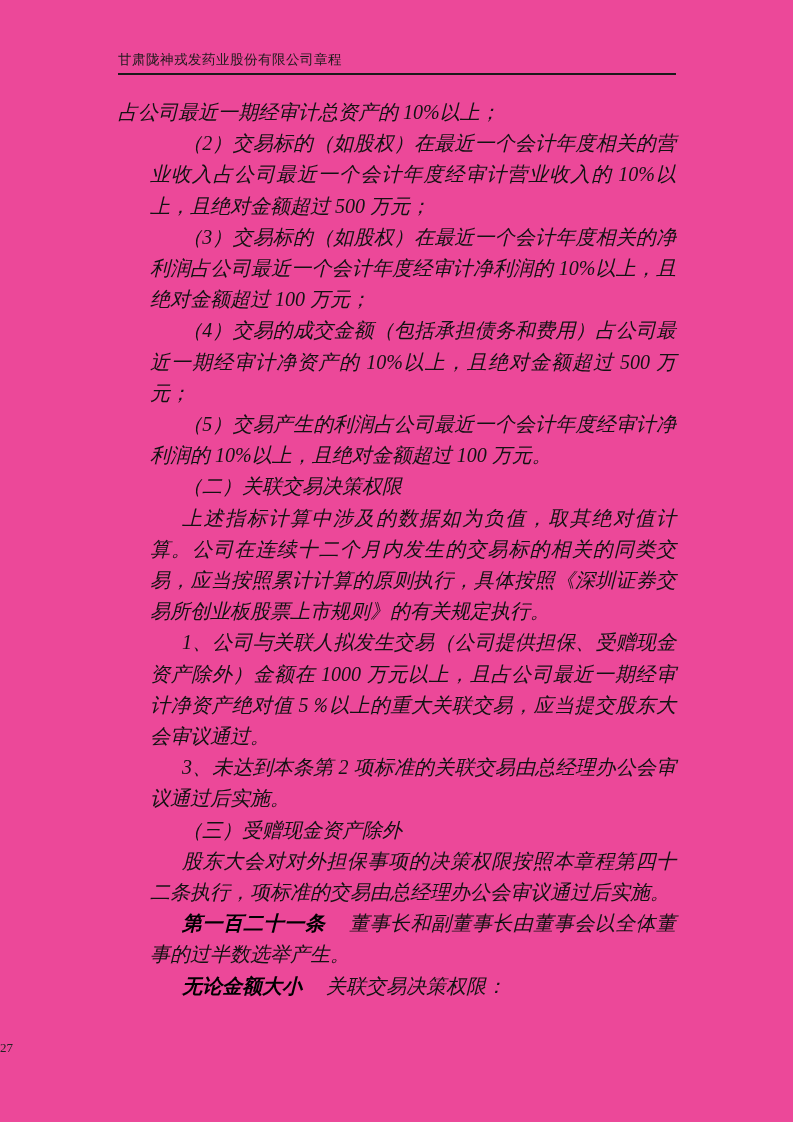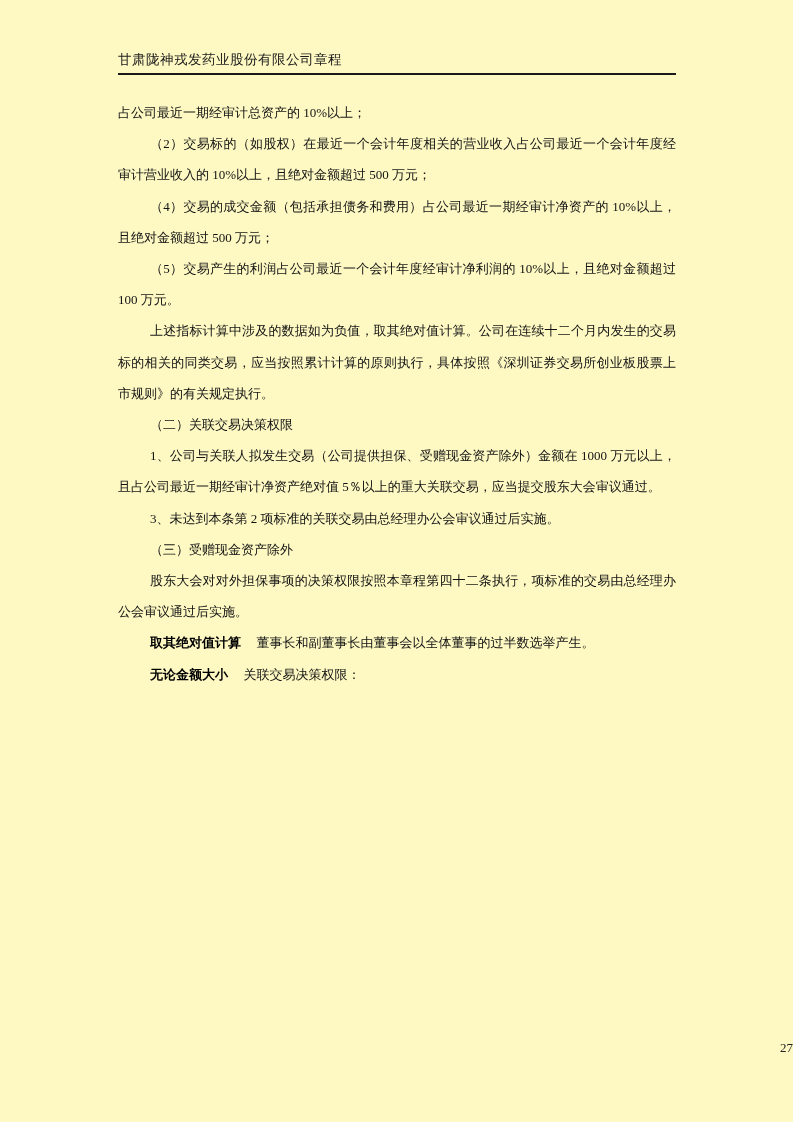--- a/index.html
+++ b/index.html
@@ -4,21 +4,21 @@
 <style>
   html, body {
     margin: 0;
     padding: 0;
     background: #ffffff;
   }
   .page {
     position: relative;
     width: 793px;
     height: 1122px;
-    background: #fef9c3;
+    background: #ec4899;
     overflow: hidden;
     font-family: "Liberation Serif", "DejaVu Serif", serif;
     color: #111111;
   }
   .doc-header {
     position: absolute;
     left: 118px;
     right: 117px;
     top: 52px;
     border-bottom: 2px solid #1a1a1a;
@@ -28,71 +28,74 @@
     font-size: 13.5px;
     line-height: 16px;
     letter-spacing: 0.5px;
     color: #1a1a1a;
   }
   .doc-body {
     position: absolute;
     left: 118px;
     right: 117px;
     top: 97px;
-    font-size: 13px;
+    font-size: 20px;
     line-height: 31.2px;
     text-align: justify;
     color: #121212;
+    font-style: italic;
   }
   .para {
     margin: 0;
     padding: 0;
   }
   .para.indent {
     text-indent: 32px;
+    margin-left: 32px;
   }
   .para strong {
     font-weight: bold;
     margin-right: 1.2em;
     color: #000000;
   }
   .doc-footer {
     position: absolute;
     left: 0;
     right: 0;
     top: 1038px;
-    text-align: right;
+    text-align: left;
   }
   .page-number {
     font-size: 13px;
     line-height: 15px;
     color: #222222;
   }
 </style>
 </head>
 <body>
 
 <div class="page">
 
   <header class="doc-header">
     <div class="doc-header-title">甘肃陇神戎发药业股份有限公司章程</div>
   </header>
 
   <main class="doc-body" id="doc-body">
       <p class="para"><span>占公司最近一期经审计总资产的 10%以上；</span></p>
       <p class="para indent"><span>（2）交易标的（如股权）在最近一个会计年度相关的营业收入占公司最近一个会计年度经审计营业收入的 10%以上，且绝对金额超过 500 万元；</span></p>
+      <p class="para indent"><span>（3）交易标的（如股权）在最近一个会计年度相关的净利润占公司最近一个会计年度经审计净利润的 10%以上，且绝对金额超过 100 万元；</span></p>
       <p class="para indent"><span>（4）交易的成交金额（包括承担债务和费用）占公司最近一期经审计净资产的 10%以上，且绝对金额超过 500 万元；</span></p>
       <p class="para indent"><span>（5）交易产生的利润占公司最近一个会计年度经审计净利润的 10%以上，且绝对金额超过 100 万元。</span></p>
+      <p class="para indent"><span>（二）关联交易决策权限</span></p>
       <p class="para indent"><span>上述指标计算中涉及的数据如为负值，取其绝对值计算。公司在连续十二个月内发生的交易标的相关的同类交易，应当按照累计计算的原则执行，具体按照《深圳证券交易所创业板股票上市规则》的有关规定执行。</span></p>
-      <p class="para indent"><span>（二）关联交易决策权限</span></p>
       <p class="para indent"><span>1、公司与关联人拟发生交易（公司提供担保、受赠现金资产除外）金额在 1000 万元以上，且占公司最近一期经审计净资产绝对值 5％以上的重大关联交易，应当提交股东大会审议通过。</span></p>
       <p class="para indent"><span>3、未达到本条第 2 项标准的关联交易由总经理办公会审议通过后实施。</span></p>
       <p class="para indent"><span>（三）受赠现金资产除外</span></p>
       <p class="para indent"><span>股东大会对对外担保事项的决策权限按照本章程第四十二条执行，项标准的交易由总经理办公会审议通过后实施。</span></p>
-      <p class="para indent"><strong>取其绝对值计算</strong><span>董事长和副董事长由董事会以全体董事的过半数选举产生。</span></p>
+      <p class="para indent"><strong>第一百二十一条</strong><span>董事长和副董事长由董事会以全体董事的过半数选举产生。</span></p>
       <p class="para indent"><strong>无论金额大小</strong><span>关联交易决策权限：</span></p>
     </main>
 
   <footer class="doc-footer">
     <span class="page-number">27</span>
   </footer>
 
 </div>
 
 </body></html>

